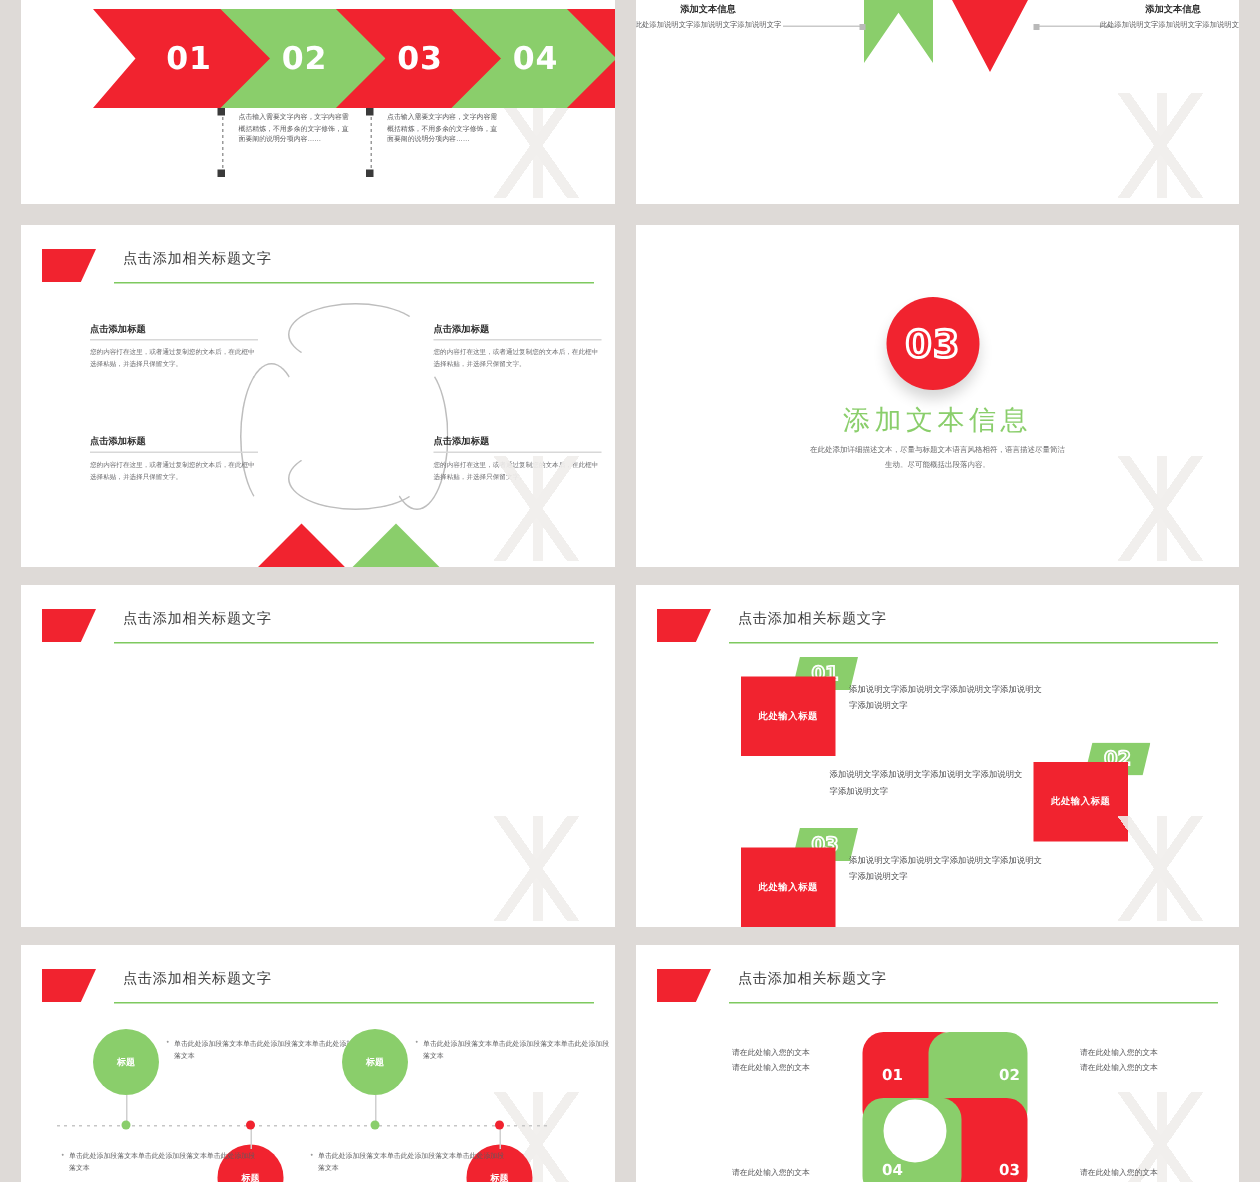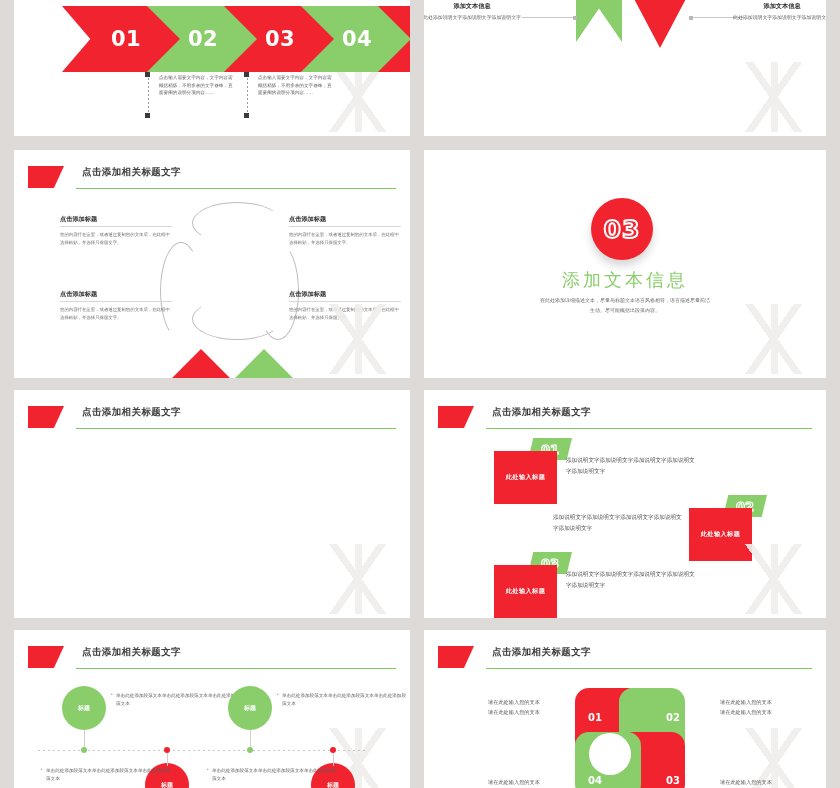--- a/index.html
+++ b/index.html
@@ -28,21 +28,21 @@
   .s-bl{left:14px; top:390px;  width:396px;height:228px;}
   .s-br{left:424px;top:390px;  width:402px;height:228px;}
   .s-fl{left:14px; top:630px;  width:396px;height:172px;}
   .s-fr{left:424px;top:630px;  width:402px;height:172px;}
 
   
   .hdr{position:absolute;left:0;top:14px;width:100%;height:34px;}
   .hdr .flag{position:absolute;left:14px;top:2px;width:36px;height:22px;
     background:#f1232f;clip-path:polygon(0 0,100% 0,72% 100%,0 100%);}
   .hdr .htxt{position:absolute;left:68px;top:2px;font-size:9.5px;color:#3c3c3c;
-    font-weight:700;letter-spacing:.4px;}
+    font-weight:400;letter-spacing:.4px;}
   .hdr .rule{position:absolute;left:62px;right:14px;top:24px;height:1.4px;background:#7ec95f;}
 
   
   .arrows{position:absolute;left:0;top:0;width:100%;height:100%;}
   .chev{position:absolute;top:58px;width:118px;height:66px;
     clip-path:polygon(0 0,72% 0,100% 50%,72% 100%,0 100%,24% 50%);
     display:flex;align-items:center;justify-content:center;}
   .chev span{font-size:21px;font-weight:700;color:#fff;letter-spacing:.5px;
     margin-left:10px;font-family:"DejaVu Sans",sans-serif;}
   .c1{left:48px;background:#f1232f;z-index:5;}

